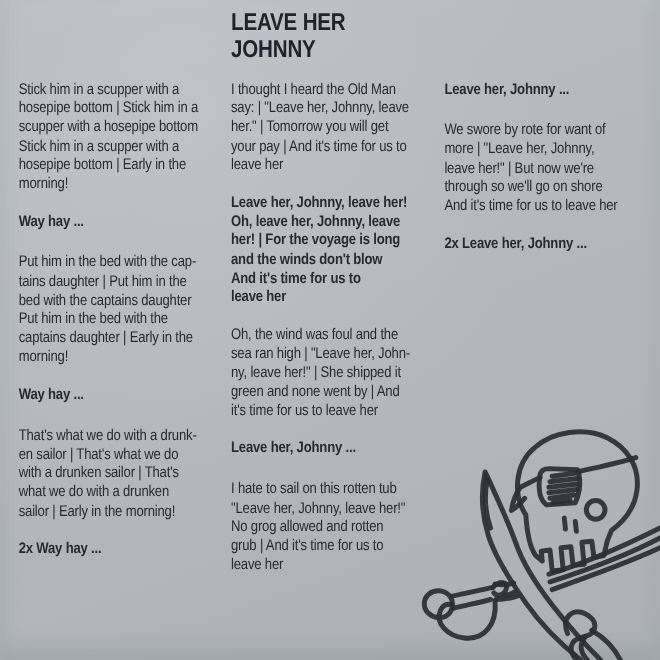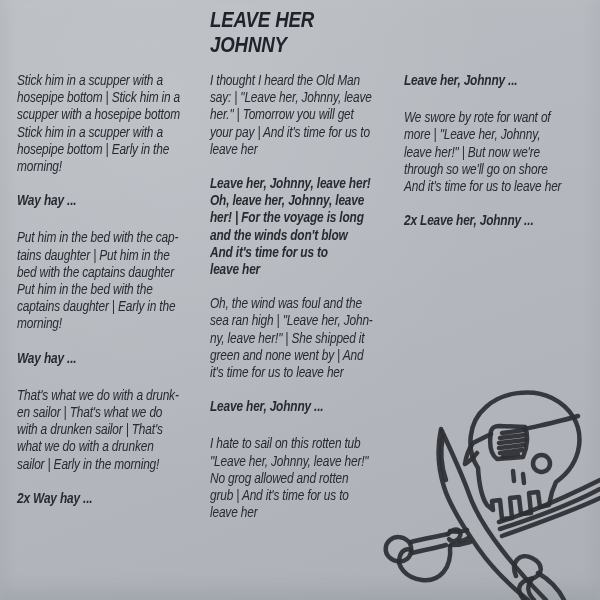--- a/index.html
+++ b/index.html
@@ -7,21 +7,20 @@
     width:600px;height:600px;overflow:hidden;
     font-family:"Liberation Sans", sans-serif;
     background:#b4b8be;
   }
   .page{
     position:relative;width:600px;height:600px;
     background:
       radial-gradient(ellipse at 28% 18%, rgba(255,255,255,0.10), rgba(255,255,255,0) 55%),
       linear-gradient(160deg,#babec3 0%, #b4b8be 50%, #adb1b7 100%);
     box-shadow:inset 0 -10px 18px rgba(60,65,75,0.12), inset 0 4px 10px rgba(255,255,255,0.07);
-    font-style:italic;
   }
   .title{
     position:absolute;left:210px;top:7px;margin:0;
     font-size:22px;line-height:25px;font-weight:bold;
     letter-spacing:-0.2px;color:#20232b;white-space:pre-line;
     transform:scaleX(0.85);transform-origin:0 0;
   }
   .col{
     position:absolute;width:234px;
     font-size:14px;line-height:17.2px;letter-spacing:-0.2px;

